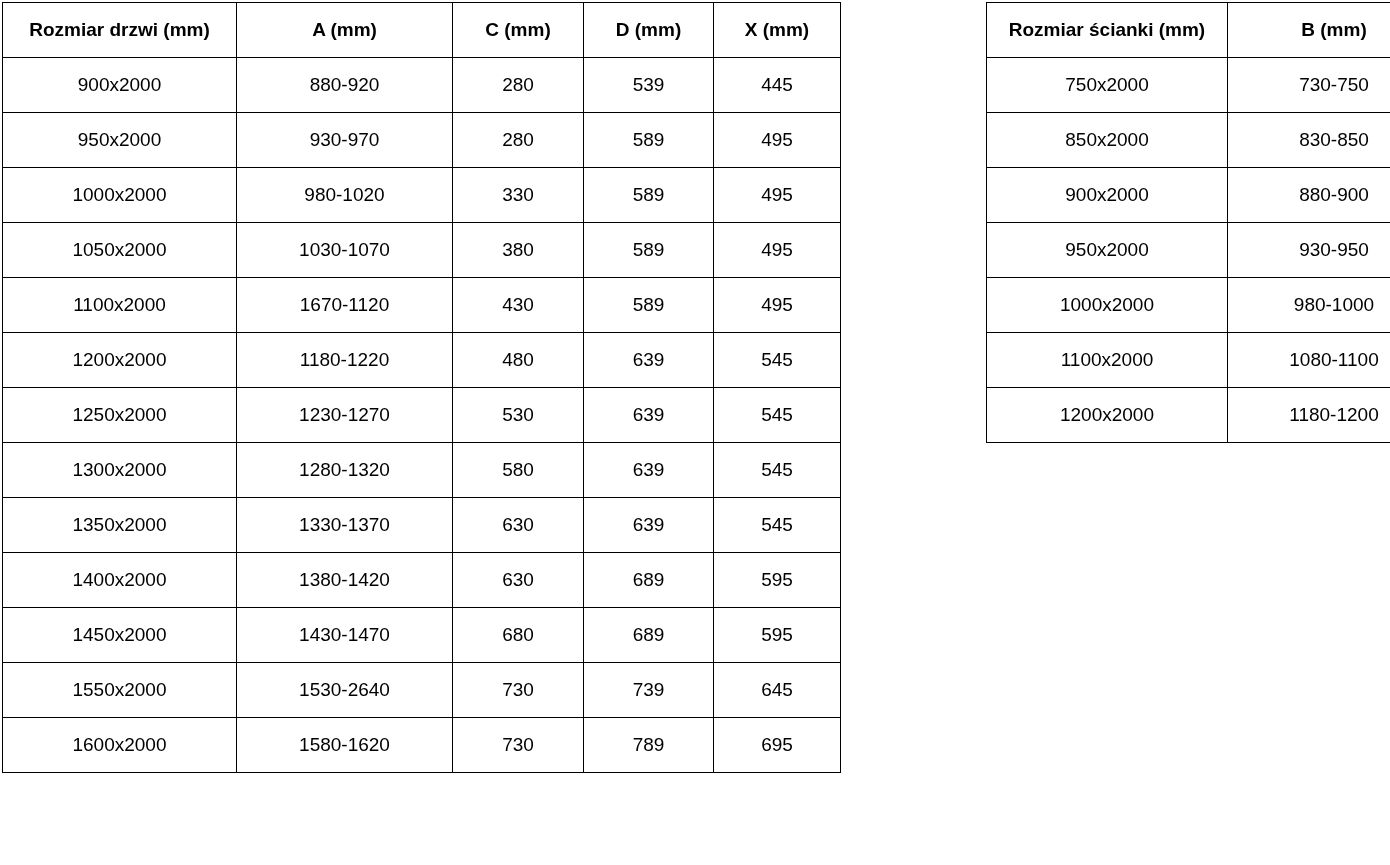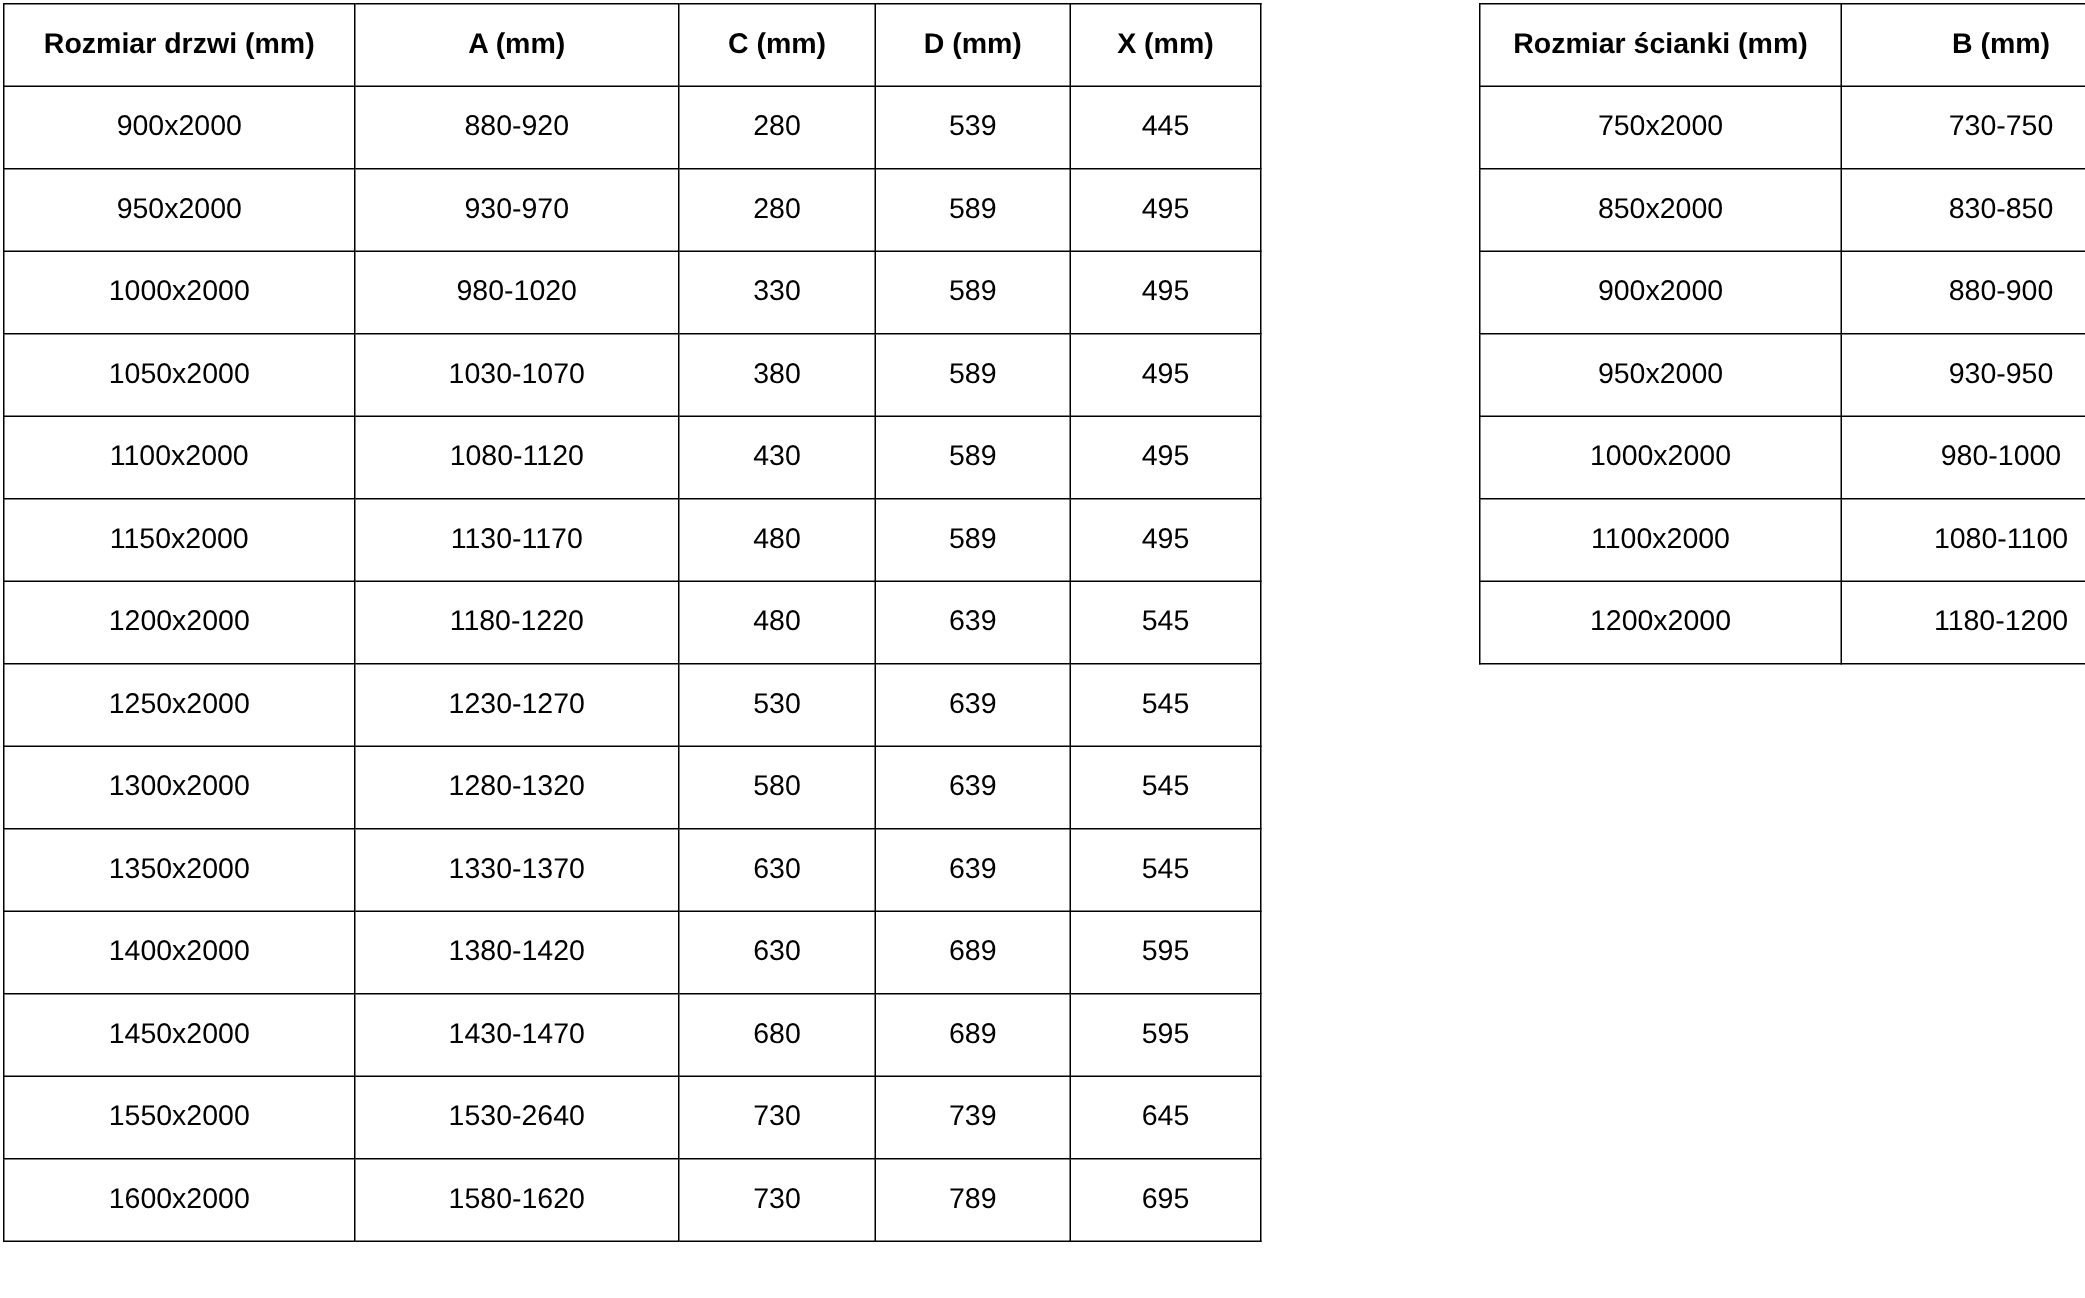--- a/index.html
+++ b/index.html
@@ -112,29 +112,22 @@
       </tr>
       <tr>
         <td>1050x2000</td>
         <td>1030-1070</td>
         <td>380</td>
         <td>589</td>
         <td>495</td>
       </tr>
       <tr>
         <td>1100x2000</td>
-        <td>1080-1120</td>
+        <td>1670-1120</td>
         <td>430</td>
-        <td>589</td>
-        <td>495</td>
-      </tr>
-      <tr>
-        <td>1150x2000</td>
-        <td>1130-1170</td>
-        <td>480</td>
         <td>589</td>
         <td>495</td>
       </tr>
       <tr>
         <td>1200x2000</td>
         <td>1180-1220</td>
         <td>480</td>
         <td>639</td>
         <td>545</td>
       </tr>

